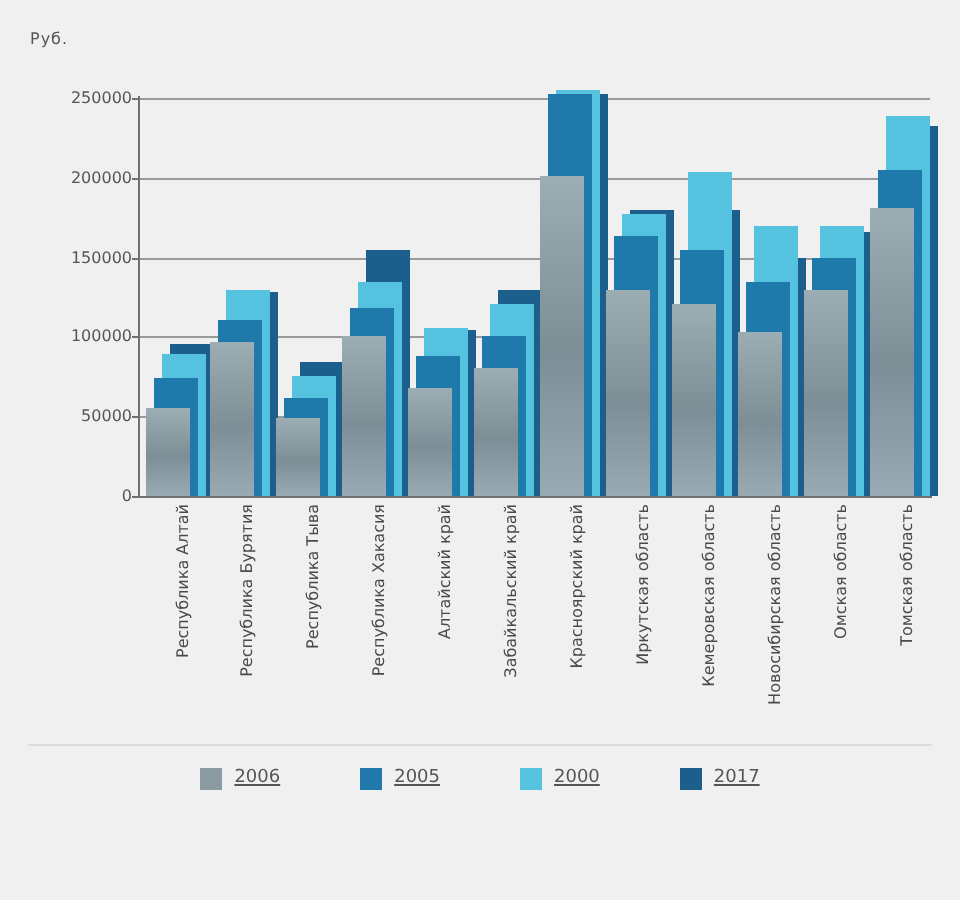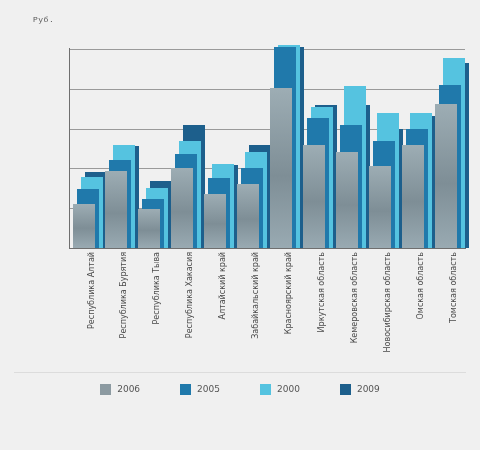--- a/index.html
+++ b/index.html
@@ -6,22 +6,22 @@
   body{
     width:480px;height:450px;
     background:#f0f0f0;
     font-family:"DejaVu Sans","Liberation Sans",sans-serif;
     overflow:hidden;
   }
   #chart-root{position:relative;width:480px;height:450px;}
 
   
   .unit-label{
-    position:absolute;left:33px;top:15px;
-    font-size:8px;color:#555;letter-spacing:.5px;font-family:Liberation Mono, monospace;
+    position:absolute;left:15px;top:15px;
+    font-size:8px;color:#555;letter-spacing:.5px;
   }
 
   
   .plot{
     position:absolute;left:70px;top:49px;
     width:395px;height:199px;
   }
   .gridline{
     position:absolute;left:0;width:395px;height:1px;
     background:#9a9a9a;
@@ -68,32 +68,46 @@
 
   
   .legend{
     position:absolute;left:20px;top:378px;
     width:440px;height:22px;
     display:flex;align-items:center;justify-content:center;
     gap:40px;
   }
   .legend-item{display:flex;align-items:center;gap:6px;}
   .legend-swatch{width:11px;height:11px;display:block;}
-  .legend-text{font-size:9px;color:#555;}
+  .legend-text{font-size:9px;color:#555;text-decoration:underline;}
   .legend-rule{
     position:absolute;left:14px;top:372px;width:452px;height:1px;background:#dcdcdc;
   }
 </style>
 </head>
 <body>
 
 <div id="chart-root">
 
   <div class="unit-label">Руб.</div>
 
+  <div class="ytick-wrap" id="ytick-wrap">
+      <div class="ytick" style="top: 49px;">250000</div>
+      <div class="ytick-mark" style="top: 49px;"></div>
+      <div class="ytick" style="top: 88.8px;">200000</div>
+      <div class="ytick-mark" style="top: 89px;"></div>
+      <div class="ytick" style="top: 128.6px;">150000</div>
+      <div class="ytick-mark" style="top: 129px;"></div>
+      <div class="ytick" style="top: 168.4px;">100000</div>
+      <div class="ytick-mark" style="top: 168px;"></div>
+      <div class="ytick" style="top: 208.2px;">50000</div>
+      <div class="ytick-mark" style="top: 208px;"></div>
+      <div class="ytick" style="top: 248px;">0</div>
+      <div class="ytick-mark" style="top: 248px;"></div>
+    </div>
 
   <div class="axis-y-line"></div>
   <div class="axis-x-line"></div>
 
   <div class="plot" id="plot">
       <div class="gridline" style="top: 0px;"></div>
       <div class="gridline" style="top: 40px;"></div>
       <div class="gridline" style="top: 80px;"></div>
       <div class="gridline" style="top: 119px;"></div>
       <div class="gridline" style="top: 159px;"></div>
@@ -195,17 +209,17 @@
       <div class="legend-item">
         <span class="legend-swatch" style="background: rgb(32, 121, 171);"></span>
         <span class="legend-text">2005</span>
       </div>
       <div class="legend-item">
         <span class="legend-swatch" style="background: rgb(85, 195, 224);"></span>
         <span class="legend-text">2000</span>
       </div>
       <div class="legend-item">
         <span class="legend-swatch" style="background: rgb(29, 95, 140);"></span>
-        <span class="legend-text">2009</span>
+        <span class="legend-text">2017</span>
       </div>
     </div>
 
 </div>
 
 </body></html>

